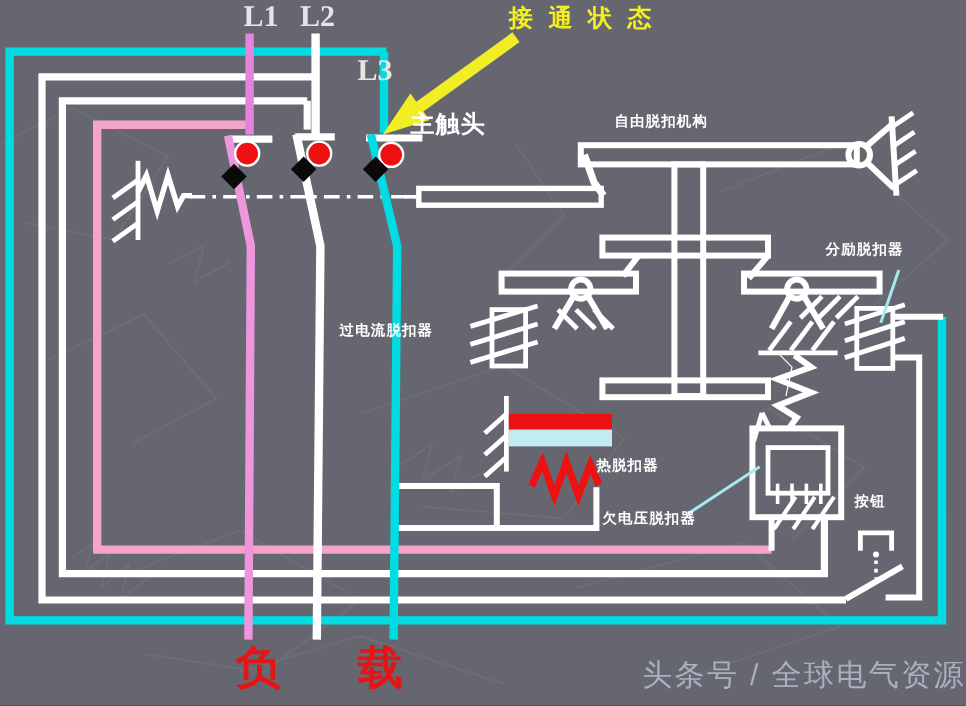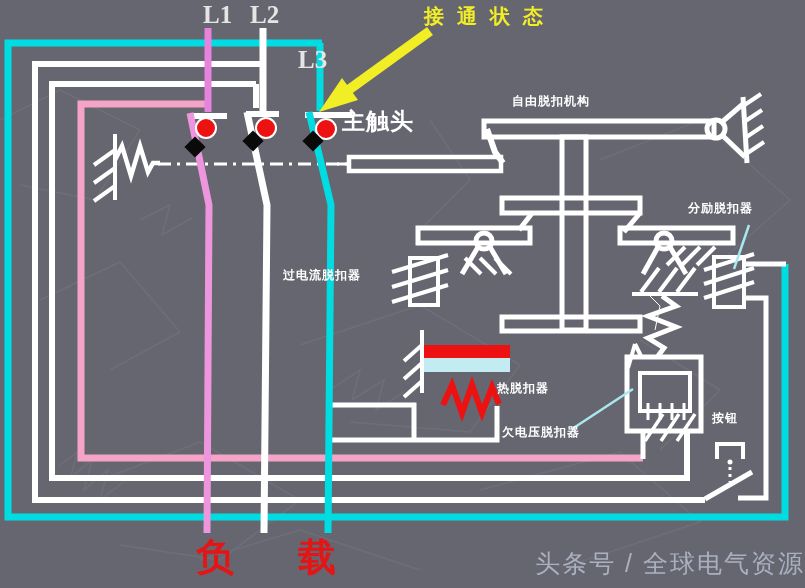--- a/index.html
+++ b/index.html
@@ -221,21 +221,21 @@
     <line x1="572" y1="429" x2="633" y2="389"></line>
   </g>
 </svg>
 
   <div class="phase" style="left:203px;top:2px;">L1</div>
   <div class="phase" style="left:250px;top:2px;">L2</div>
   <div class="phase" style="left:298px;top:2px;margin-top:45px;">L3</div>
 
   <div class="state-title">接通状态</div>
 
-  <div class="lbl" style="left:342px;top:109px;font-size:23px;text-align:center;">主触头</div>
+  <div class="lbl" style="left:342px;top:94px;font-size:20px;text-align:center;">主触头</div>
   <div class="lbl" style="left:512px;top:95px;">自由脱扣机构</div>
   <div class="lbl" style="left:283px;top:269px;">过电流脱扣器</div>
   <div class="lbl" style="left:688px;top:202px;">分励脱扣器</div>
   <div class="lbl" style="left:497px;top:382px;">热脱扣器</div>
   <div class="lbl" style="left:502px;top:426px;">欠电压脱扣器</div>
   <div class="lbl" style="left:712px;top:412px;">按钮</div>
 
   <div class="load-char" style="left:196px;">负</div>
   <div class="load-char" style="left:298px;">载</div>
 

